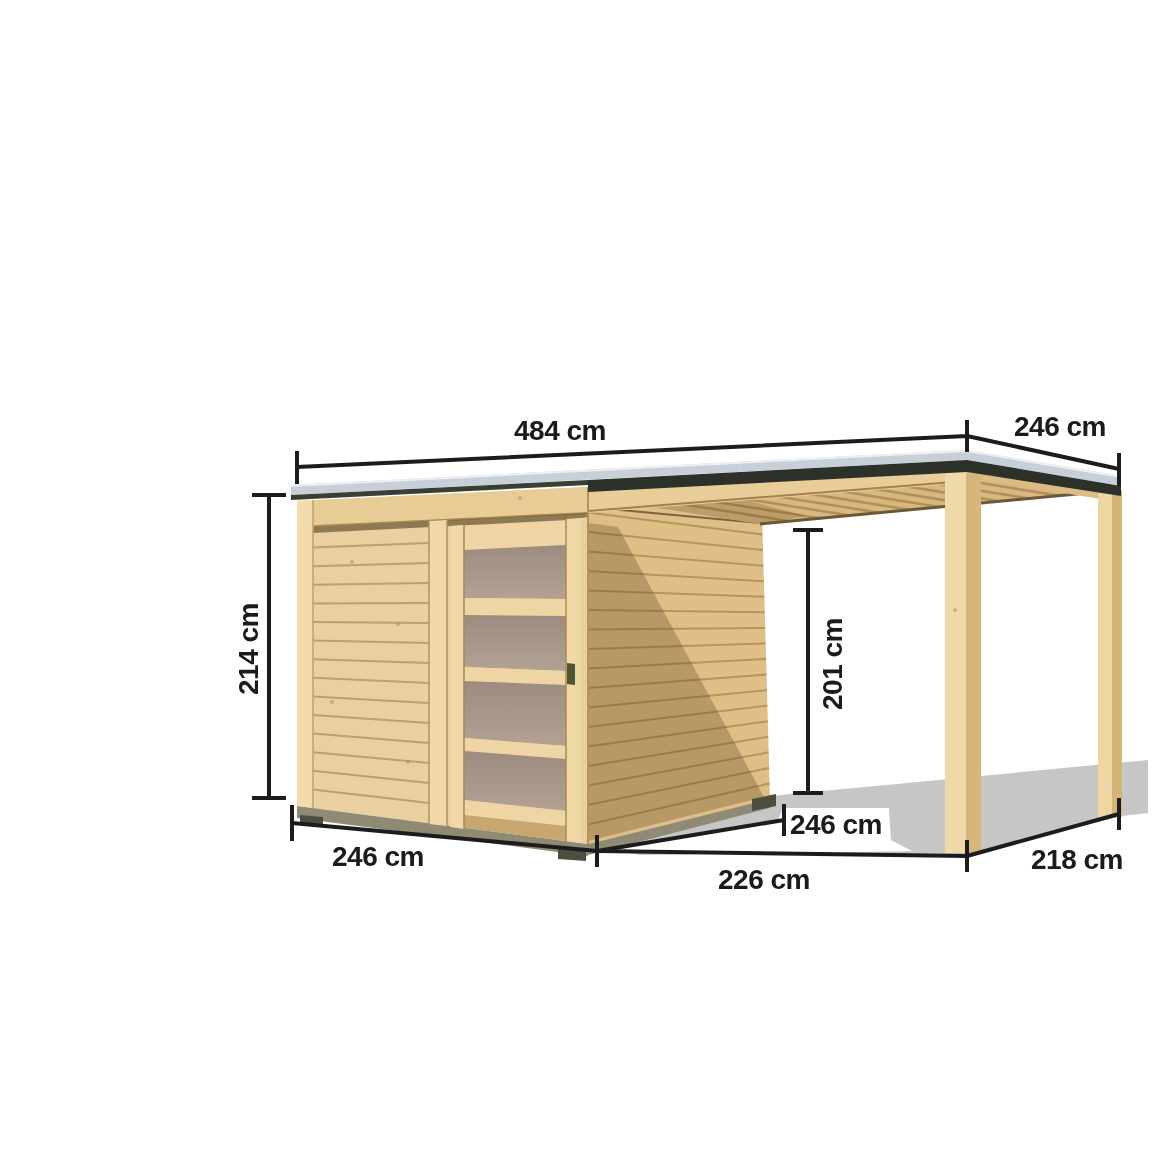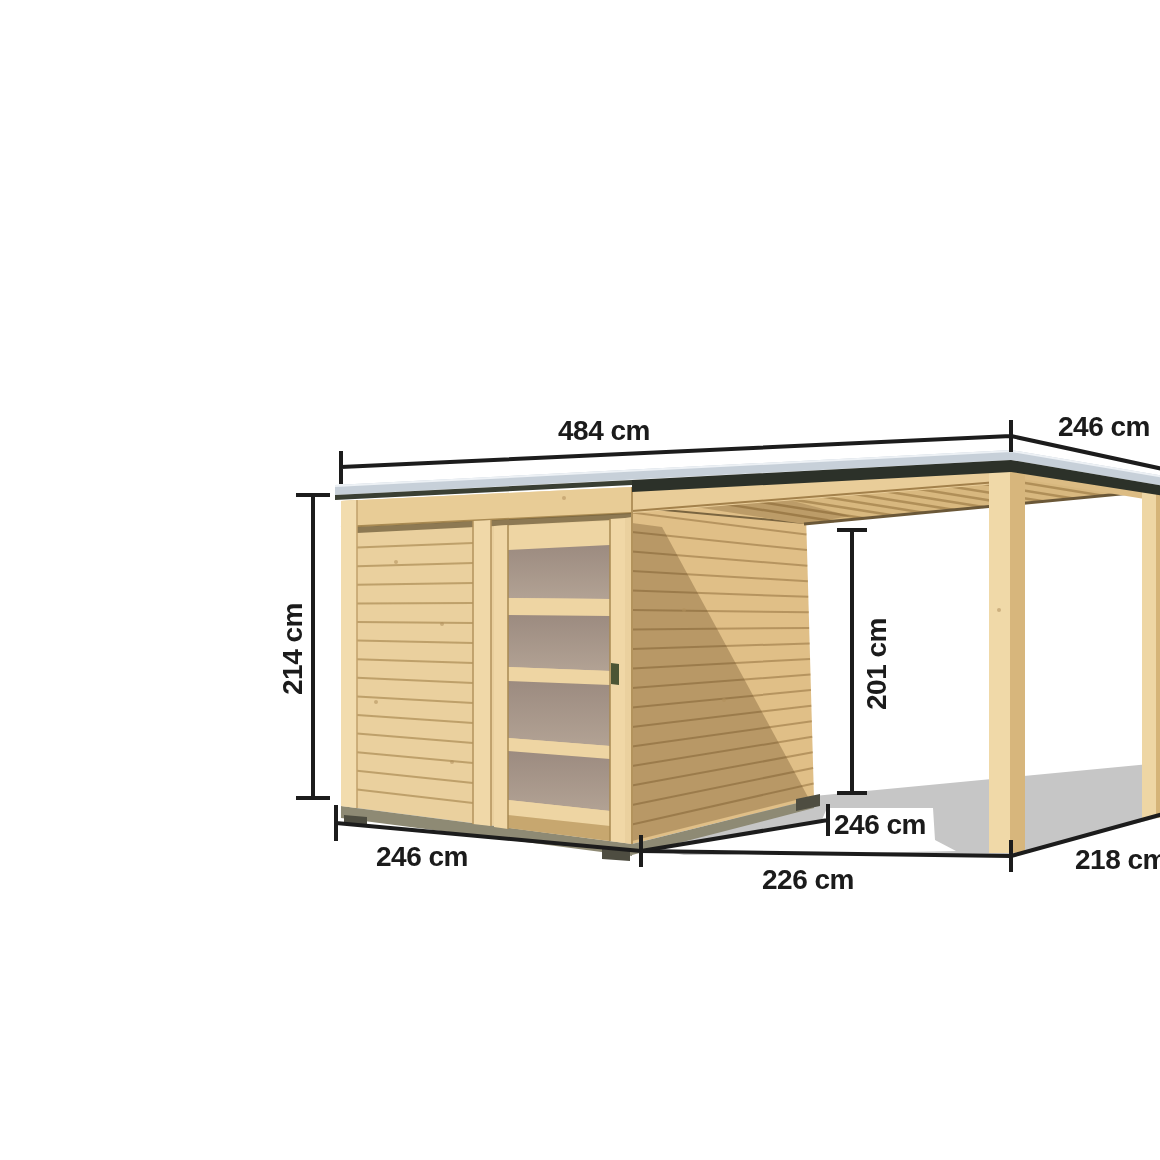--- a/index.html
+++ b/index.html
@@ -1,17 +1,17 @@
 <!DOCTYPE html>
 <html><head>
 <meta charset="utf-8">
 <style>
   html,body{margin:0;padding:0;background:#ffffff;}
   body{width:1160px;height:1160px;overflow:hidden;font-family:"Liberation Sans",sans-serif;}
-  .stage{position:relative;width:1080px;height:1160px;background:#ffffff;padding-left:44px;}
+  .stage{position:relative;width:1080px;height:1160px;background:#ffffff;}
   svg{display:block;}
   .dim{stroke:#1c1c1c;stroke-width:4;fill:none;stroke-linecap:butt;}
   .dim-text{font-family:"Liberation Sans",sans-serif;font-size:28px;font-weight:700;fill:#1b1b1b;letter-spacing:-0.5px;}
   .grain{stroke:#b3935c;stroke-width:2;fill:none;opacity:.8;}
   .grain-wall{stroke:#ab8a55;stroke-width:2;fill:none;opacity:.8;}
   .grain-rafter{stroke:#a3814b;stroke-width:2.5;fill:none;opacity:.75;}
 </style>
 </head>
 <body>
 

